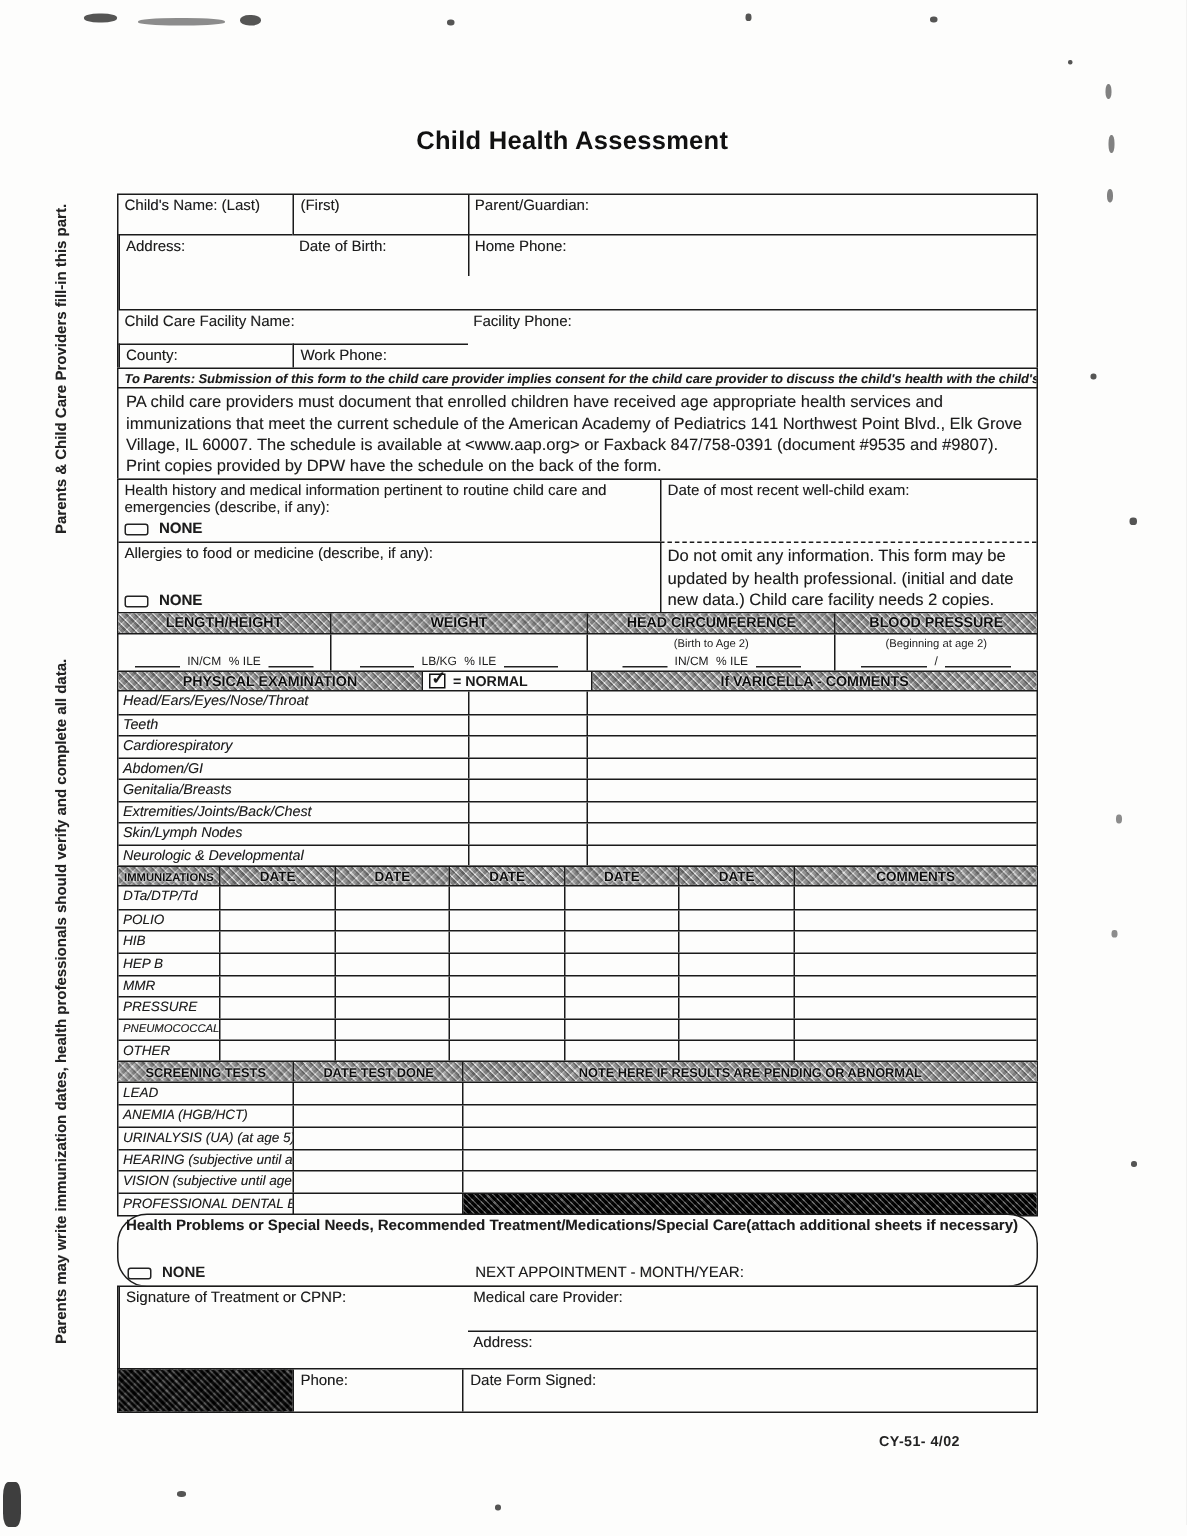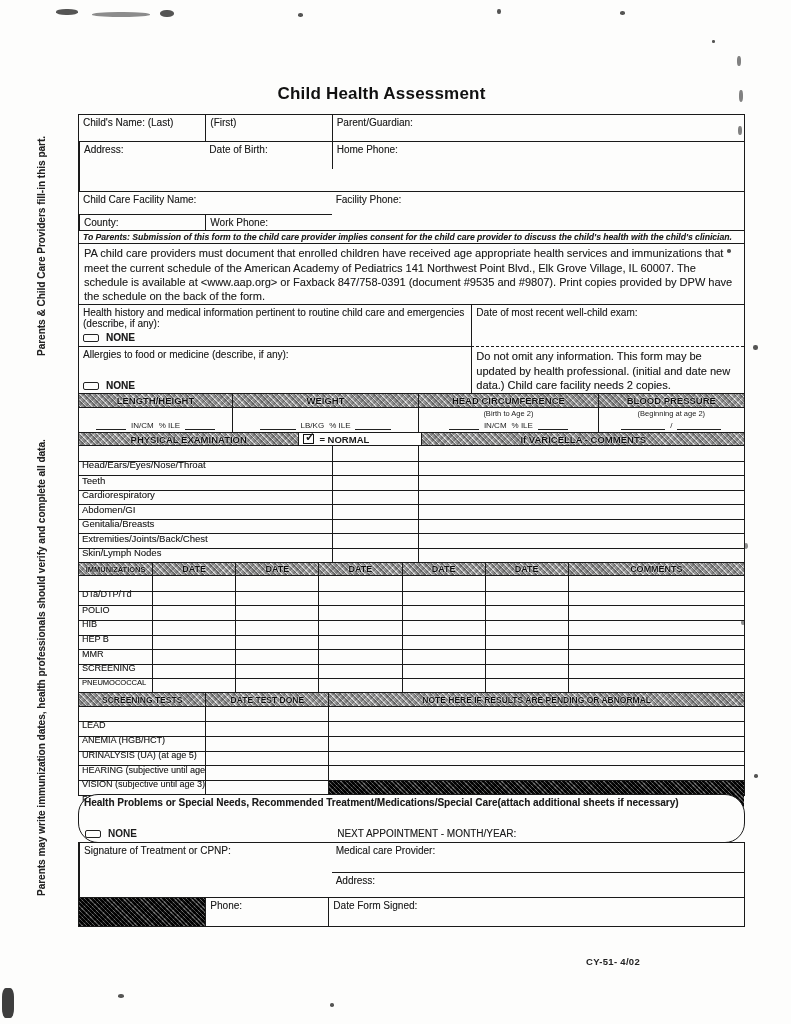--- a/index.html
+++ b/index.html
@@ -3,21 +3,21 @@
 <meta charset="utf-8">
 <style>
   html,body{margin:0;padding:0;background:#e9e9e9;}
   .page{position:relative;width:791px;height:1024px;background:#fdfdfc;overflow:hidden;
         font-family:"Liberation Sans", sans-serif;color:#1b1b1b;}
   .page *{box-sizing:border-box;}
 
   .title{position:absolute;left:78px;top:84px;width:607px;text-align:center;
          font-size:17px;font-weight:bold;letter-spacing:.2px;color:#111;}
 
-  .form{position:absolute;left:78px;top:114px;width:667px;}
+  .form{position:absolute;left:78px;top:129px;width:614px;}
   .sec{position:relative;border:1.6px solid #1a1a1a;margin-top:-1.6px;background:#fdfdfc;}
   .sec:first-child{margin-top:0;}
   .g{display:grid;}
   .cell{padding:2px 4px;font-size:10px;line-height:1.15;overflow:hidden;
         text-shadow:.2px .2px 0 rgba(20,20,20,.35);}
   .bl{border-left:1.3px solid #1a1a1a;}
   .bt{border-top:1.3px solid #1a1a1a;}
   .btd{border-top:1.3px dashed #1a1a1a;}
 
   .topgrid{grid-template-columns:19% 19% 1fr;grid-template-rows:26px 28px 22px 23px;}
@@ -56,22 +56,22 @@
   .blank{display:inline-block;border-bottom:1px solid #222;height:8px;}
   .w30{width:30px;} .w36{width:36px;} .w44{width:44px;}
 
   .pehdr{grid-template-columns:33% 18.5% 1fr;height:15px;}
   .normcell{display:flex;align-items:center;padding:0 4px;font-size:9.5px;font-weight:bold;gap:5px;}
   .cbchk{display:inline-flex;width:11px;height:10px;border:1.4px solid #111;flex:none;
          align-items:center;justify-content:center;font-size:12px;font-weight:bold;line-height:1;
          overflow:visible;}
   .cbchk span{margin-top:-4px;margin-left:2px;}
   .perow{grid-template-columns:38% 13% 1fr;height:14.5px;}
-  .rowlab{padding:13px 3px;font-size:9.5px;white-space:nowrap;overflow:hidden;
-          text-shadow:.2px .2px 0 rgba(20,20,20,.35);}
+  .rowlab{padding:1px 3px;font-size:9.5px;white-space:nowrap;overflow:hidden;
+          text-shadow:.2px .2px 0 rgba(20,20,20,.35);font-style:italic;}
 
   .immhdr{grid-template-columns:11% 12.5% 12.5% 12.5% 12.5% 12.5% 1fr;height:15px;}
   .immrow{grid-template-columns:11% 12.5% 12.5% 12.5% 12.5% 12.5% 1fr;height:14.6px;}
   .fz75{font-size:7.5px;} .fz9{font-size:9px;} .fz85{font-size:8.5px;}
 
   .scrhdr{grid-template-columns:19% 18.5% 1fr;height:15px;}
   .scrrow{grid-template-columns:19% 18.5% 1fr;height:14.7px;}
 
   .probsec{height:49px;border-radius:20px;}
   .problabel{padding:2px 5px;font-size:10px;font-weight:bold;
@@ -293,21 +293,21 @@
       <div class="g immrow bt">
         <div class="rowlab fz9">MMR</div>
         <div class="bl"></div>
           <div class="bl"></div>
           <div class="bl"></div>
           <div class="bl"></div>
           <div class="bl"></div>
           <div class="bl"></div>
       </div>
       <div class="g immrow bt">
-        <div class="rowlab fz9">SCREENING</div>
+        <div class="rowlab fz9">PRESSURE</div>
         <div class="bl"></div>
           <div class="bl"></div>
           <div class="bl"></div>
           <div class="bl"></div>
           <div class="bl"></div>
           <div class="bl"></div>
       </div>
       <div class="g immrow bt">
         <div class="rowlab fz75">PNEUMOCOCCAL</div>
         <div class="bl"></div>

